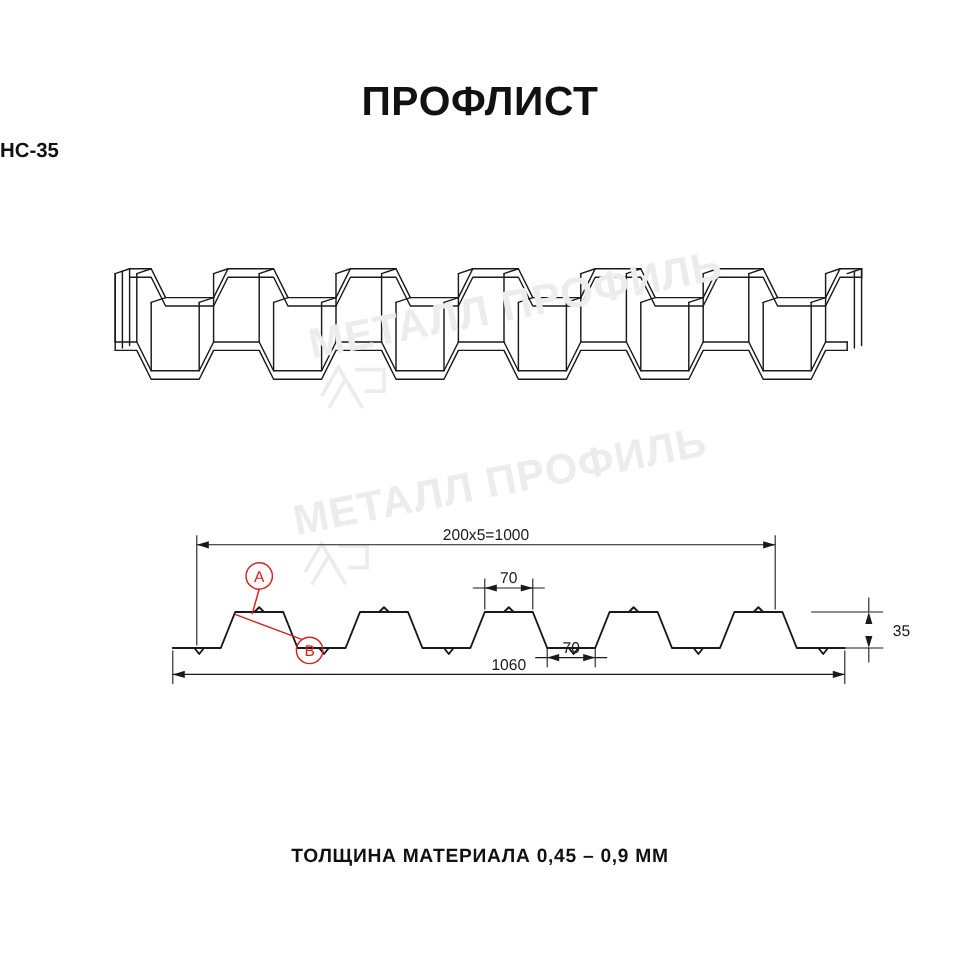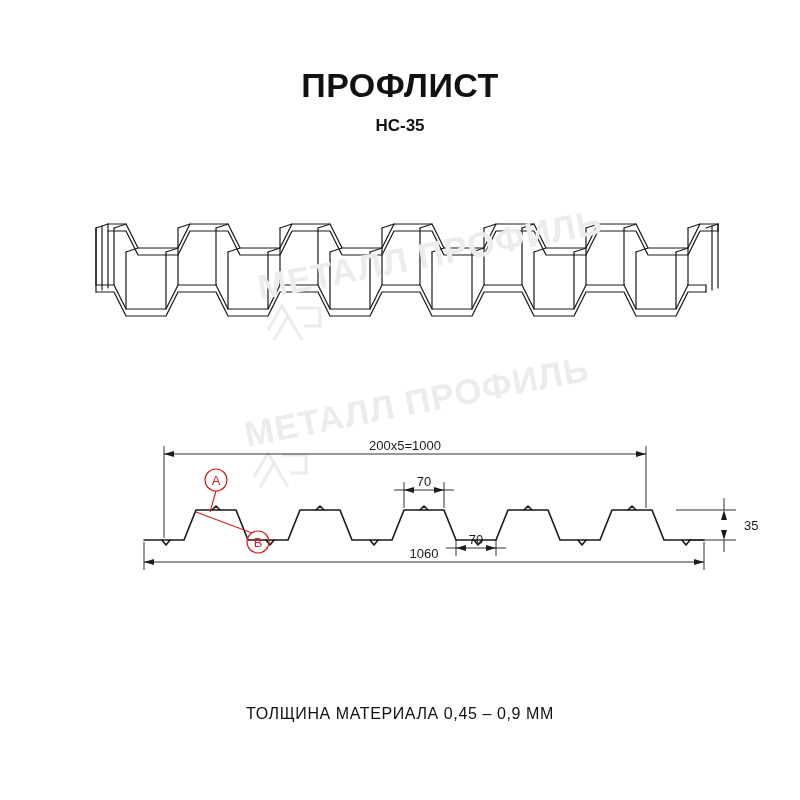--- a/index.html
+++ b/index.html
@@ -29,33 +29,33 @@
     font-size: 34px;
     font-weight: bold;
     letter-spacing: 0.5px;
     color: #111;
   }
   .subtitle {
     position: absolute;
     top: 116px;
     left: 0;
     width: 800px;
-    text-align: center;
+    text-align: left;
     font-size: 17px;
     font-weight: bold;
     color: #111;
   }
   .footer {
     position: absolute;
     top: 705px;
     left: 0;
     width: 800px;
     text-align: center;
     font-size: 16px;
-    font-weight: normal;
+    font-weight: bold;
     letter-spacing: 0.6px;
     color: #111;
   }
   .iso-wrap {
     position: absolute;
     top: 200px;
     left: 60px;
     width: 700px;
     height: 160px;
   }

